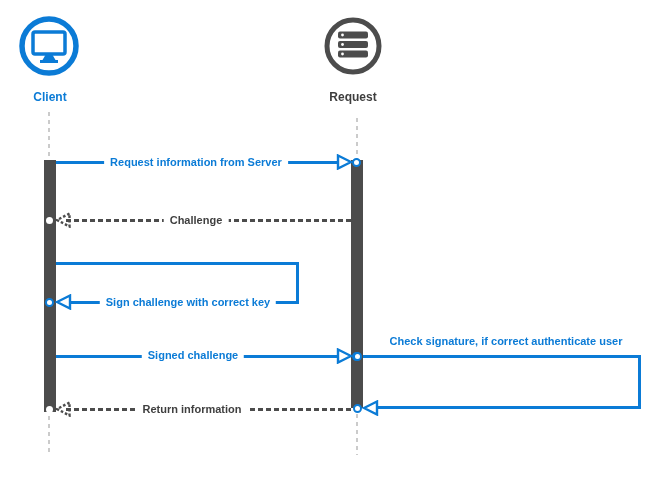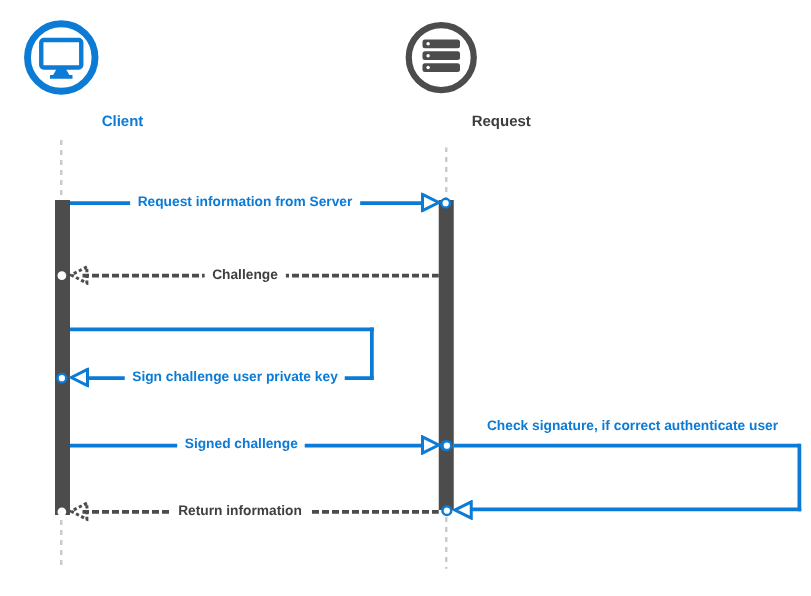--- a/index.html
+++ b/index.html
@@ -3,21 +3,21 @@
 <meta charset="utf-8">
 <style>
   html,body{margin:0;padding:0;background:#fff;}
   #canvas{
     position:relative;width:649px;height:477px;background:#ffffff;overflow:hidden;
     font-family:"Liberation Sans","DejaVu Sans",sans-serif;
   }
   .abs{position:absolute;}
   
   .actor-label{
-    position:absolute;font-size:12px;font-weight:bold;text-align:center;width:100px;padding-left:48px;
+    position:absolute;font-size:12px;font-weight:bold;text-align:center;width:100px;
   }
   .actor-label.client{color:#0B7BD6;left:0px;top:90px;}
   .actor-label.server{color:#3E3E3E;left:303px;top:90px;}
   
   .lifeline{
     position:absolute;width:2px;
     background:repeating-linear-gradient(180deg,#CBCBCB 0 4px,transparent 4px 8px);
     z-index:0;
   }
   .lifeline.client{left:48px;top:112px;height:343px;}
@@ -92,21 +92,21 @@
   <div class="dot white" style="left:46px;top:217px;"></div>
   <div class="msg-label dark" style="left:196px;top:213px;">Challenge</div>
 
   <div class="line blue-h" style="left:56px;top:262px;width:243px;"></div>
   <div class="line blue-v" style="left:296px;top:262px;height:42px;"></div>
   <div class="line blue-h" style="left:68px;top:301px;width:231px;"></div>
   <svg class="head" style="left:55px;top:294px;" width="17" height="16" viewBox="0 0 17 16">
     <path d="M15 1.5 L2 8 L15 14.5 Z" fill="#fff" stroke="#0B7BD6" stroke-width="2.4"></path>
   </svg>
   <div class="dot blue" style="left:45px;top:298px;"></div>
-  <div class="msg-label blue" style="left:188px;top:295px;">Sign challenge user private key</div>
+  <div class="msg-label blue" style="left:188px;top:295px;">Sign challenge with correct key</div>
 
   <div class="line blue-h" style="left:56px;top:355px;width:285px;"></div>
   <svg class="head" style="left:336px;top:348px;" width="17" height="16" viewBox="0 0 17 16">
     <path d="M2 1.5 L15 8 L2 14.5 Z" fill="#fff" stroke="#0B7BD6" stroke-width="2.4"></path>
   </svg>
   <div class="dot blue" style="left:352px;top:352px;"></div>
   <div class="msg-label blue" style="left:193px;top:348px;">Signed challenge</div>
 
   <div class="dot blue" style="left:353px;top:352px;"></div>
   <div class="line blue-h" style="left:363px;top:355px;width:277px;"></div>

